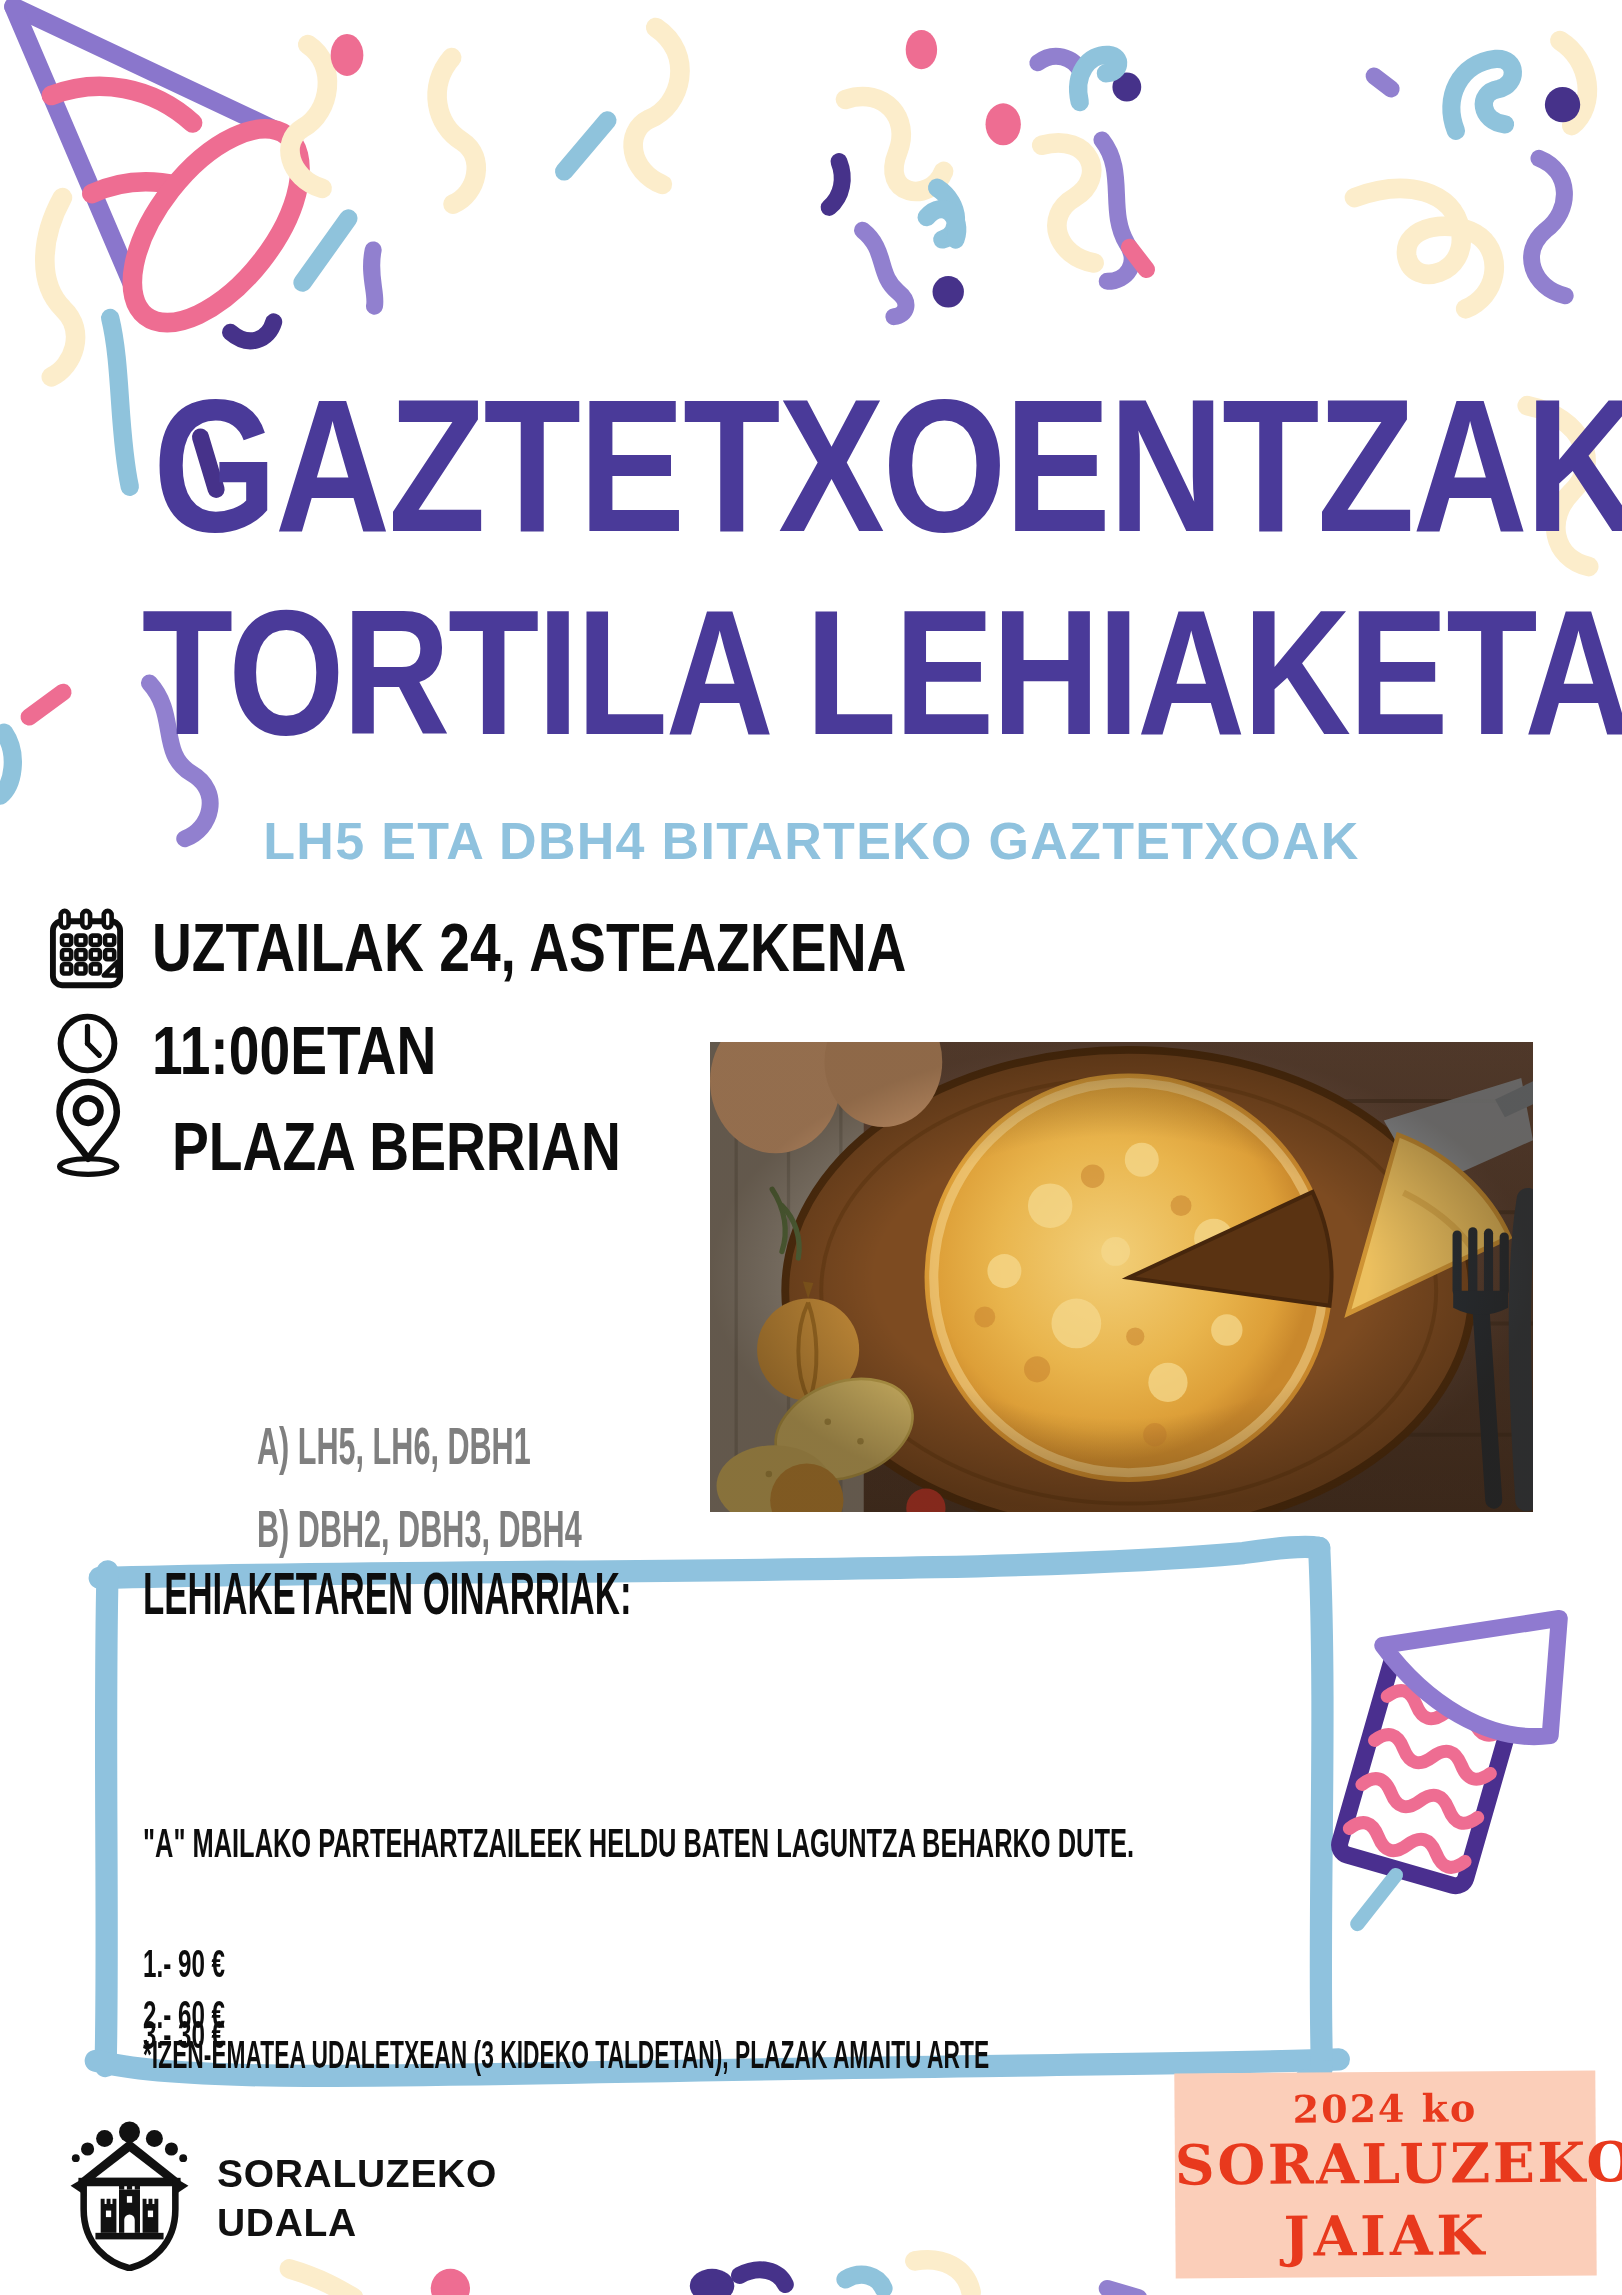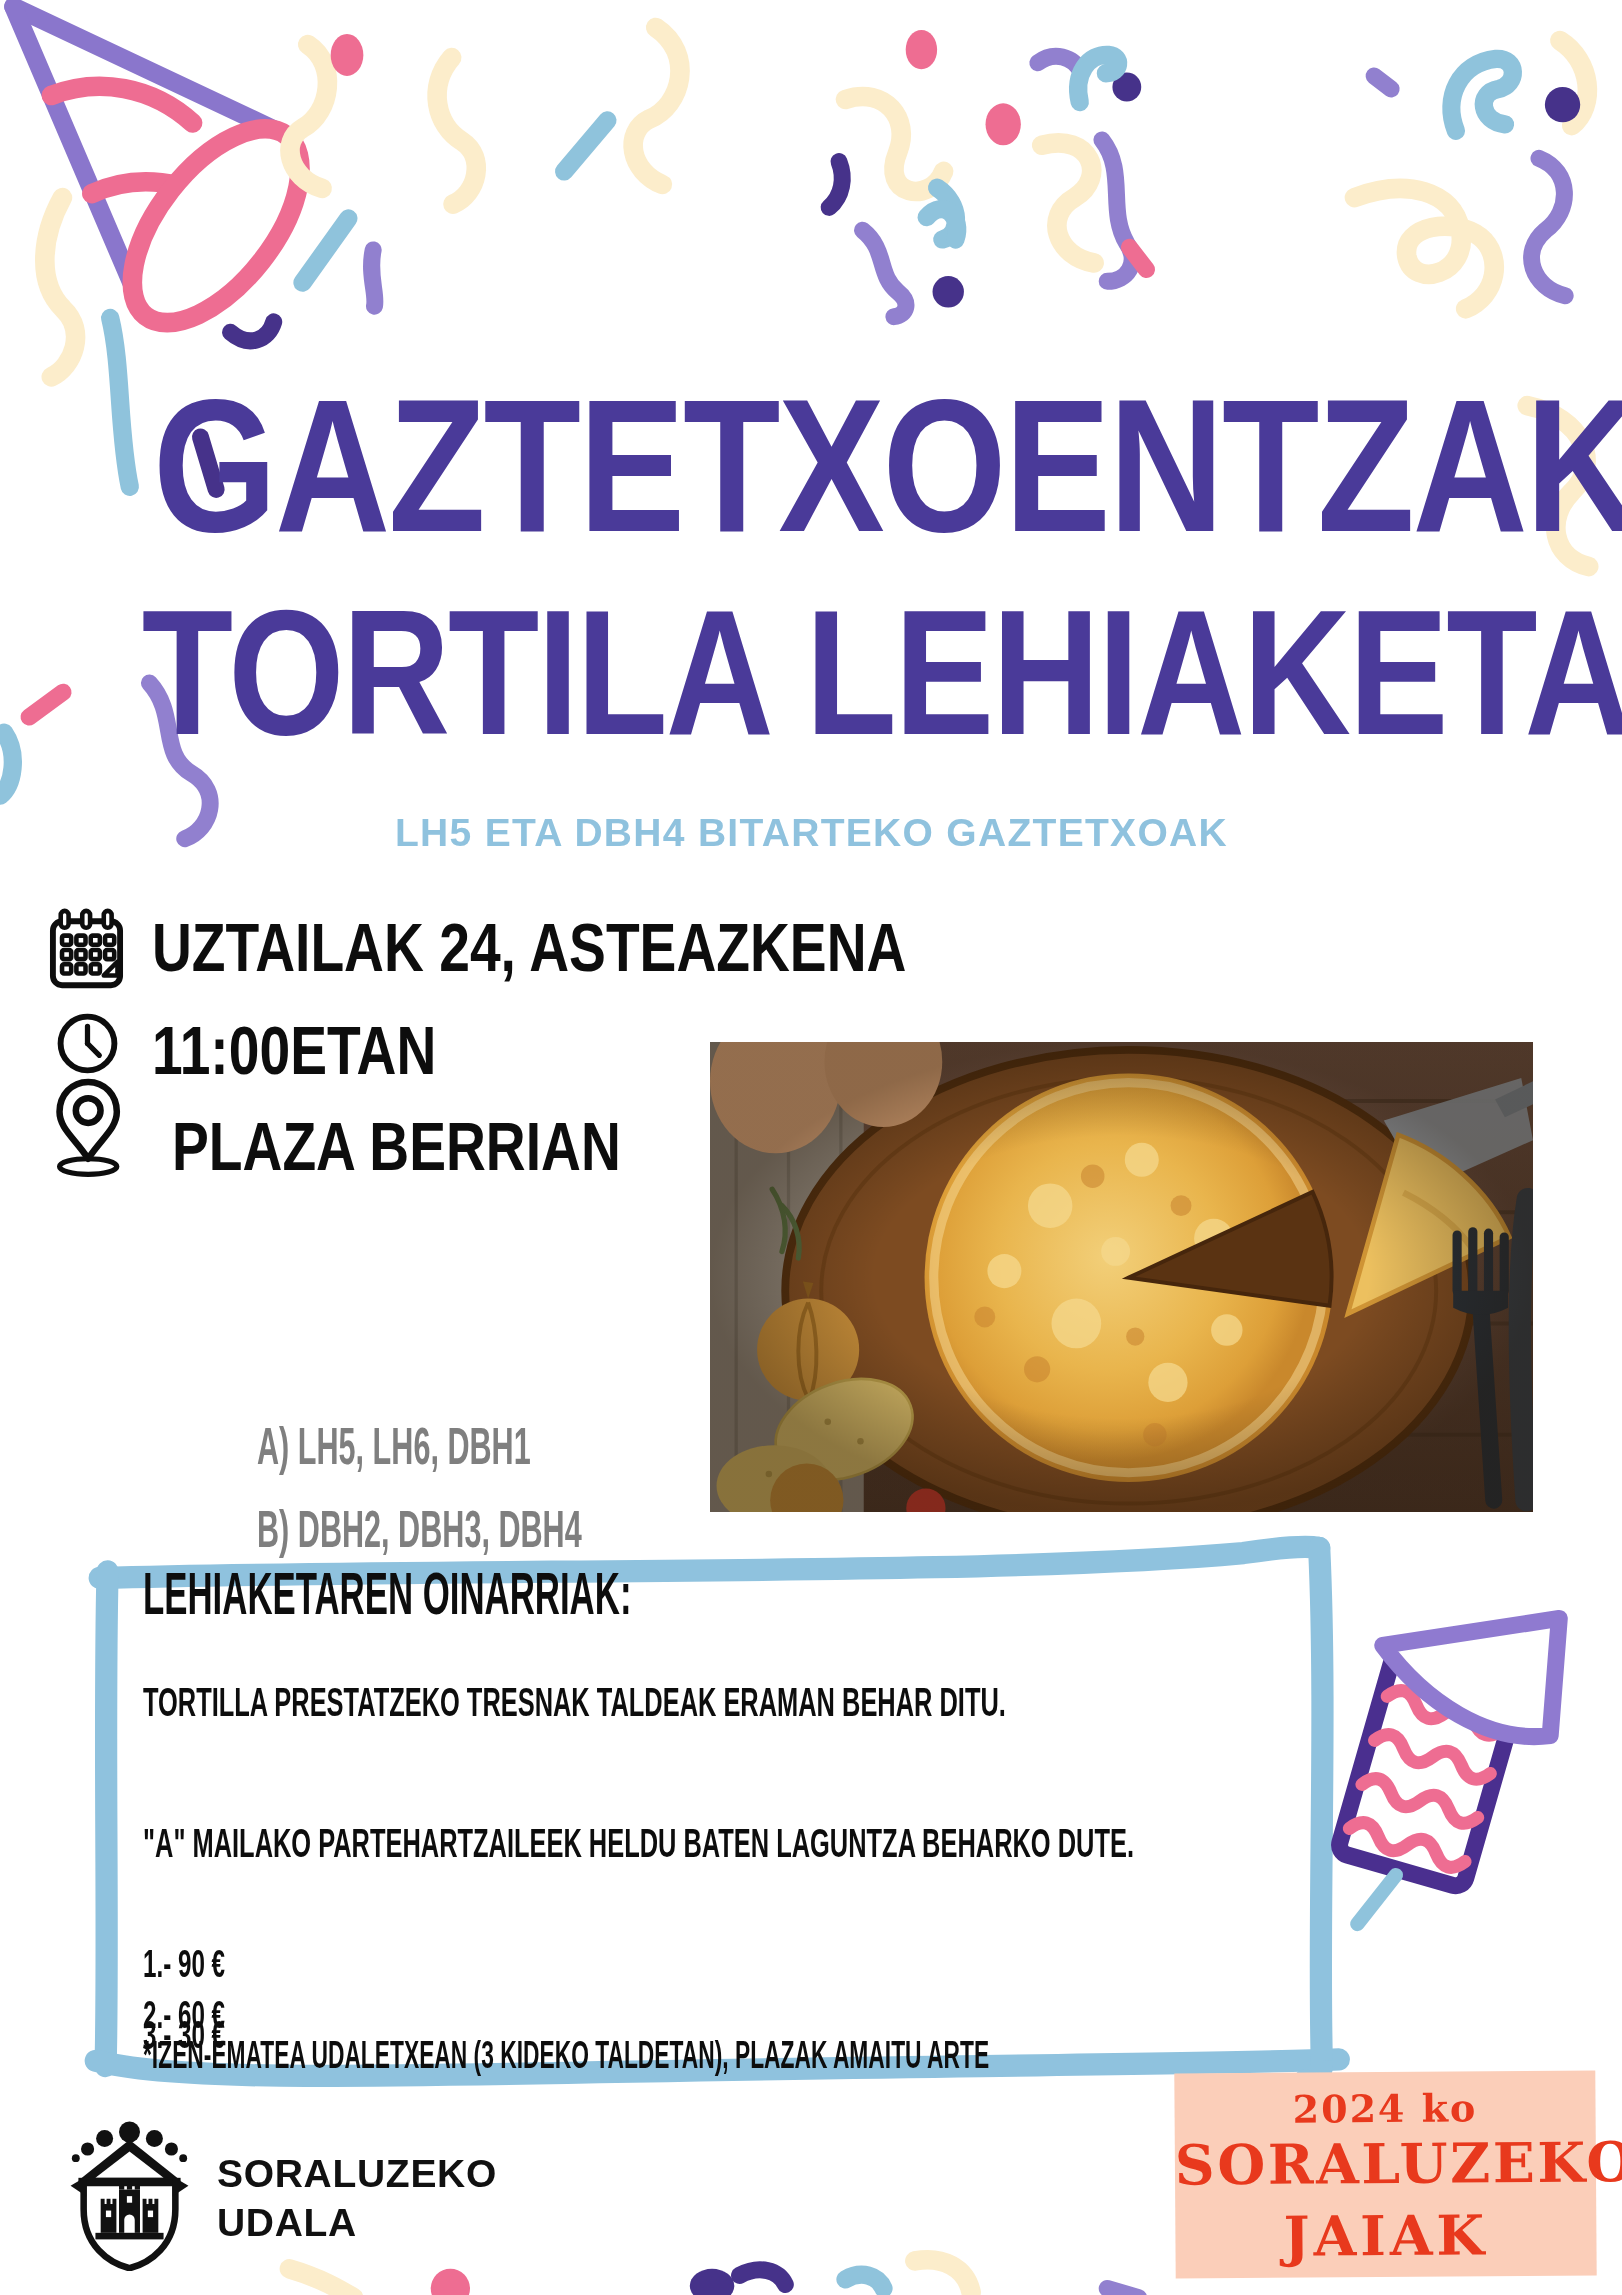--- a/index.html
+++ b/index.html
@@ -6,21 +6,21 @@
   .page{position:relative;width:1623px;height:2295px;background:#ffffff;overflow:hidden;
         font-family:"Liberation Sans",sans-serif;}
   .abs{position:absolute;}
   .deco{position:absolute;left:0;top:0;}
   .sq{display:inline-block;white-space:nowrap;transform-origin:left center;font-weight:bold;}
   .ctr{width:1623px;text-align:center;}
   .ctr .sq{transform-origin:center center;}
   .title-line{color:#4a3a99;line-height:1;}
   .t1{font-size:190px;transform:scaleX(.84);letter-spacing:-2.6px;}
   .t2{font-size:178px;transform:scaleX(.84);letter-spacing:-2.6px;}
-  .subtitle{color:#8fc2de;font-weight:bold;font-size:39px;letter-spacing:1.3px;}
+  .subtitle{color:#8fc2de;font-weight:bold;font-size:52px;letter-spacing:1.3px;}
   .info-text{color:#0d0d0d;font-size:69px;transform:scaleX(.8);line-height:1;}
   .lvl-h{color:#7f7f7f;font-size:79px;transform:scaleX(.58);}
   .lvl-i{color:#7f7f7f;font-size:51px;transform:scaleX(.6);}
   .box-h{color:#0d0d0d;font-size:60px;transform:scaleX(.58);}
   .box-l{color:#0d0d0d;font-size:41px;transform:scaleX(.62);}
   .box-p{color:#0d0d0d;font-size:39px;transform:scaleX(.62);}
   .box-f{color:#0d0d0d;font-size:38px;transform:scaleX(.6);}
   .logo-t{color:#111;font-weight:bold;font-size:39px;letter-spacing:0.7px;line-height:1;}
   .festival{left:1175px;top:2072px;width:421px;height:205px;background:#fbceb9;transform:rotate(-.4deg);}
   .fest-line{position:absolute;width:100%;text-align:center;color:#e8391d;
@@ -269,23 +269,20 @@
   <div class="abs" style="left:257px;top:1417px;">
     <span class="sq lvl-i">A) LH5, LH6, DBH1</span>
   </div>
   <div class="abs" style="left:257px;top:1500px;">
     <span class="sq lvl-i">B) DBH2, DBH3, DBH4</span>
   </div>
 
   <div class="abs" style="left:143px;top:1559px;">
     <span class="sq box-h">LEHIAKETAREN OINARRIAK:</span>
   </div>
-  <div class="abs" style="left:143px;top:1679px;">
-    <span class="sq box-l">TORTILLA PRESTATZEKO TRESNAK TALDEAK  ERAMAN BEHAR DITU.</span>
-  </div>
   <div class="abs" style="left:143px;top:1820px;">
     <span class="sq box-l">"A" MAILAKO PARTEHARTZAILEEK HELDU BATEN LAGUNTZA BEHARKO DUTE.</span>
   </div>
   <div class="abs" style="left:143px;top:1942px;">
     <span class="sq box-p">1.- 90 €</span>
   </div>
   <div class="abs" style="left:143px;top:1977px;margin-top:16px;">
     <span class="sq box-p">2.-  60 €</span>
   </div>
   <div class="abs" style="left:143px;top:2013px;">

